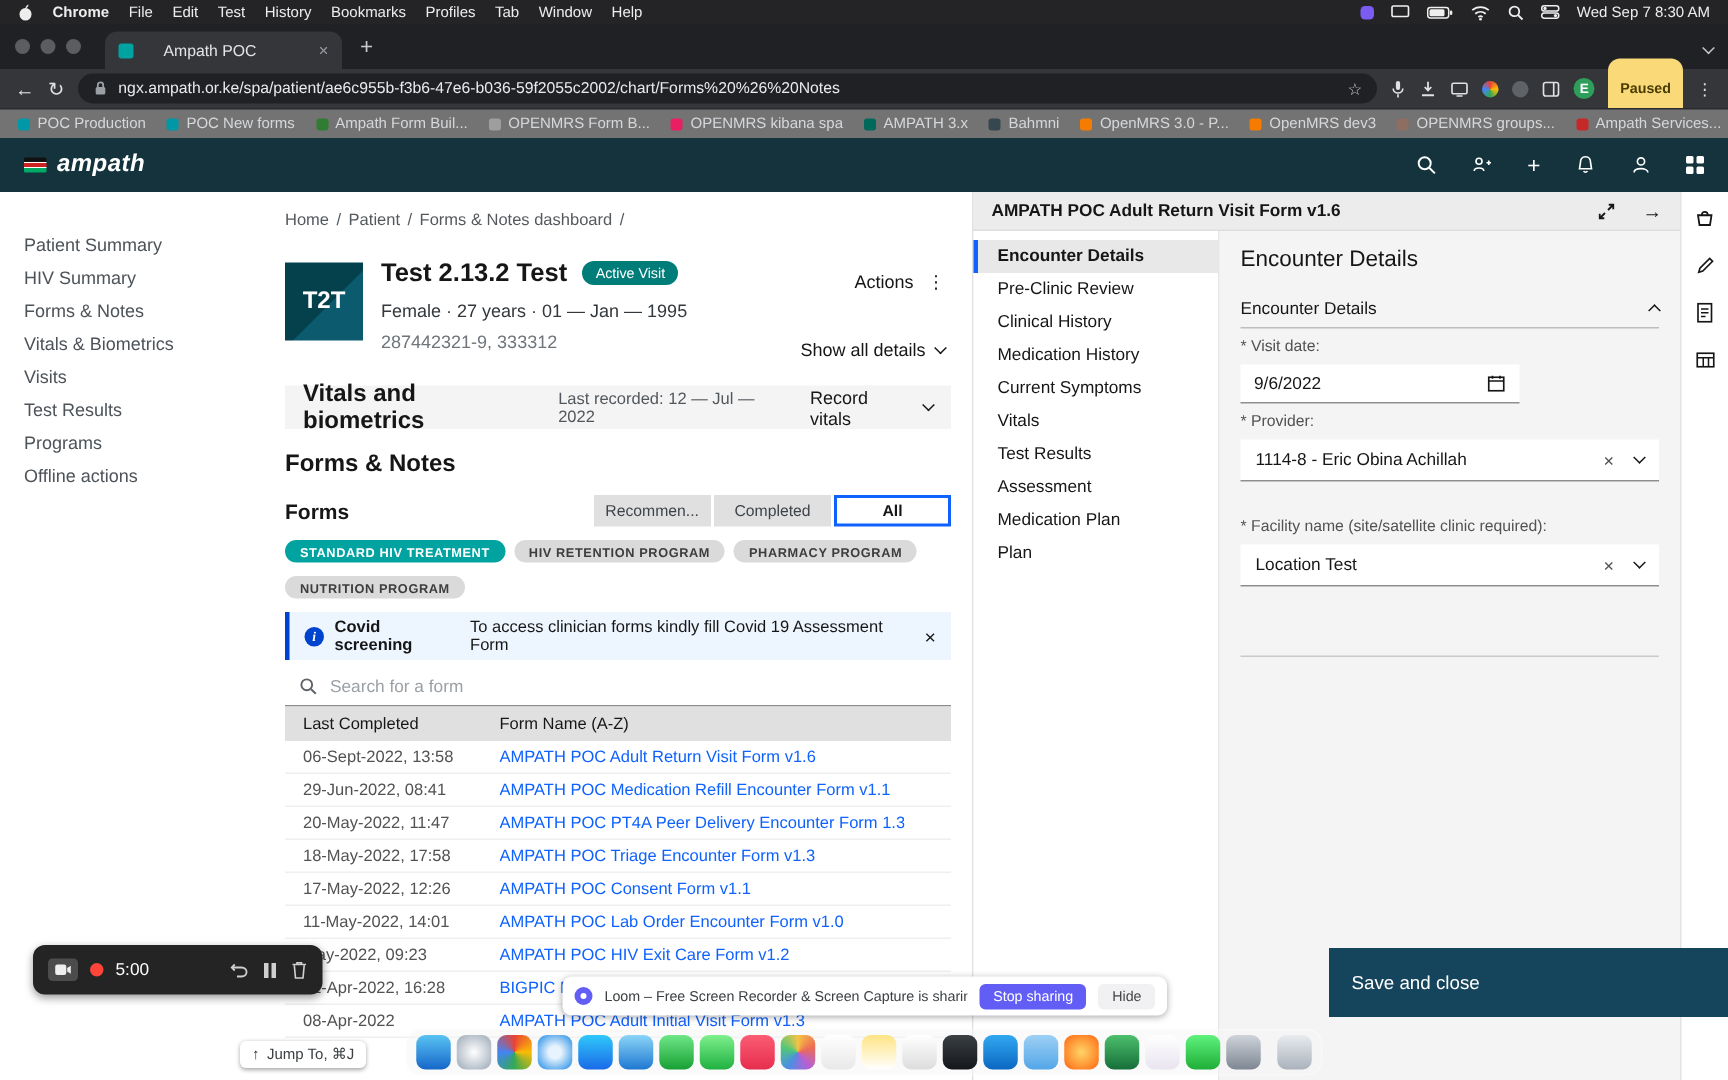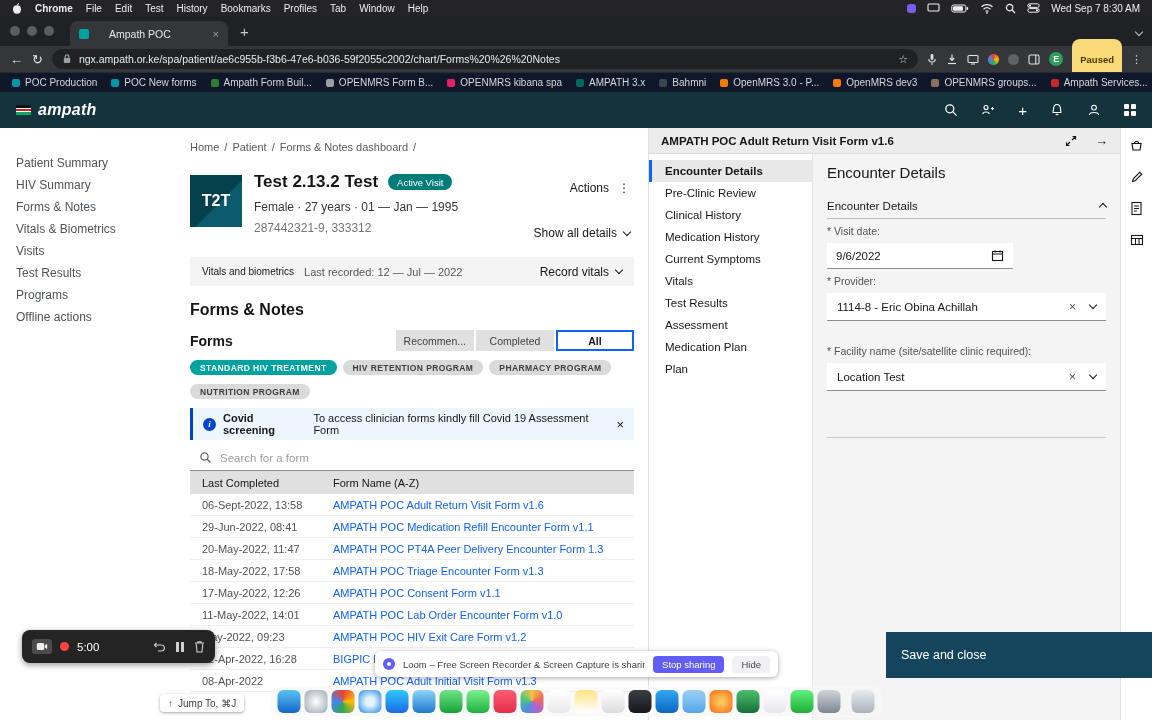--- a/index.html
+++ b/index.html
@@ -35,21 +35,21 @@
 .addr .url{white-space:nowrap;overflow:hidden;text-overflow:ellipsis;flex:1}
 .addr .star{color:#c7cacd;font-size:11px}
 .tb-icons{display:flex;align-items:center;gap:9px}
 .ext-color{width:11px;height:11px;border-radius:50%;background:conic-gradient(#ea4335,#fbbc05,#34a853,#4285f4,#ea4335)}
 .ext-dark{width:11px;height:11px;border-radius:50%;background:#5f6368}
 .avatar-e{width:14px;height:14px;border-radius:50%;background:#2e9e5b;color:#fff;font-size:9px;font-weight:700;display:flex;align-items:center;justify-content:center}
 .paused{background:#f9d978;color:#4a3b00;font-size:9.5px;font-weight:700;border-radius:8px;padding:15px 8px}
 .kebab{font-size:11px}
 
 
-.bookbar{position:absolute;top:72px;left:0;right:0;height:20px;background:#0f172a;border-top:1px solid #2a2b2e;display:flex;align-items:center;gap:14px;padding:0 12px;font-size:10px;color:#d5d7da;overflow:hidden}
+.bookbar{position:absolute;top:72px;left:0;right:0;height:20px;background:#737373;border-top:1px solid #2a2b2e;display:flex;align-items:center;gap:14px;padding:0 12px;font-size:10px;color:#d5d7da;overflow:hidden}
 .bm{display:flex;align-items:center;gap:5px;white-space:nowrap}
 .bm .fav{width:8px;height:8px;border-radius:2px;flex:none}
 
 
 .appheader{position:absolute;top:92px;left:0;right:0;height:36px;background:var(--header-bg,#14333d);display:flex;align-items:center;padding:0 16px;color:#fff}
 .logo{display:flex;align-items:center;gap:7px}
 .flag{width:15px;height:10px;border-radius:1px;background:linear-gradient(180deg,#111 0 30%,#fff 30% 36%,#c22 36% 64%,#fff 64% 70%,#0a6 70% 100%)}
 .logotext{font-style:italic;font-weight:700;font-size:16px;letter-spacing:.3px}
 .ah-icons{margin-left:auto;display:flex;align-items:center;gap:23px}
 .ah-plus{font-size:15px;line-height:1}
@@ -71,21 +71,21 @@
 .p-name-row{display:flex;align-items:center;gap:10px}
 .p-name{font-size:17px;font-weight:700}
 .tag-visit{background:var(--accent-teal,#007d79);color:#fff;font-size:9.5px;padding:2.5px 9px;border-radius:10px}
 .p-demo{margin-top:8px;font-size:12px;color:#33383c}
 .p-ids{margin-top:7px;font-size:12px;color:#6f757a}
 .actions{position:absolute;right:4px;top:16px;display:flex;align-items:center;gap:9px;font-size:12px}
 .showall{position:absolute;right:4px;top:61px;display:flex;align-items:center;gap:7px;font-size:12px}
 
 
 .vitalsbar{margin-top:4px;height:29px;background:#f4f4f4;display:flex;align-items:center;gap:10px;padding:0 12px}
-.vb-title{font-size:10px;font-weight:400}
+.vb-title{font-size:16px;font-weight:700}
 .vb-last{font-size:11px;color:#52575c}
 .vb-record{margin-left:auto;display:flex;align-items:center;gap:7px;font-size:12px}
 .pagetitle{margin-top:15px;font-size:16px;font-weight:700}
 
 
 .widget{margin-top:11px}
 .w-head{display:flex;align-items:center}
 .w-title{font-size:14px;font-weight:700}
 .tabs{margin-left:auto;display:flex;gap:2px}
 .tabbtn{min-width:78px;height:21px;display:flex;align-items:center;justify-content:center;background:#e0e0e0;color:#3d4348;font-size:10.5px;padding:0 8px}

